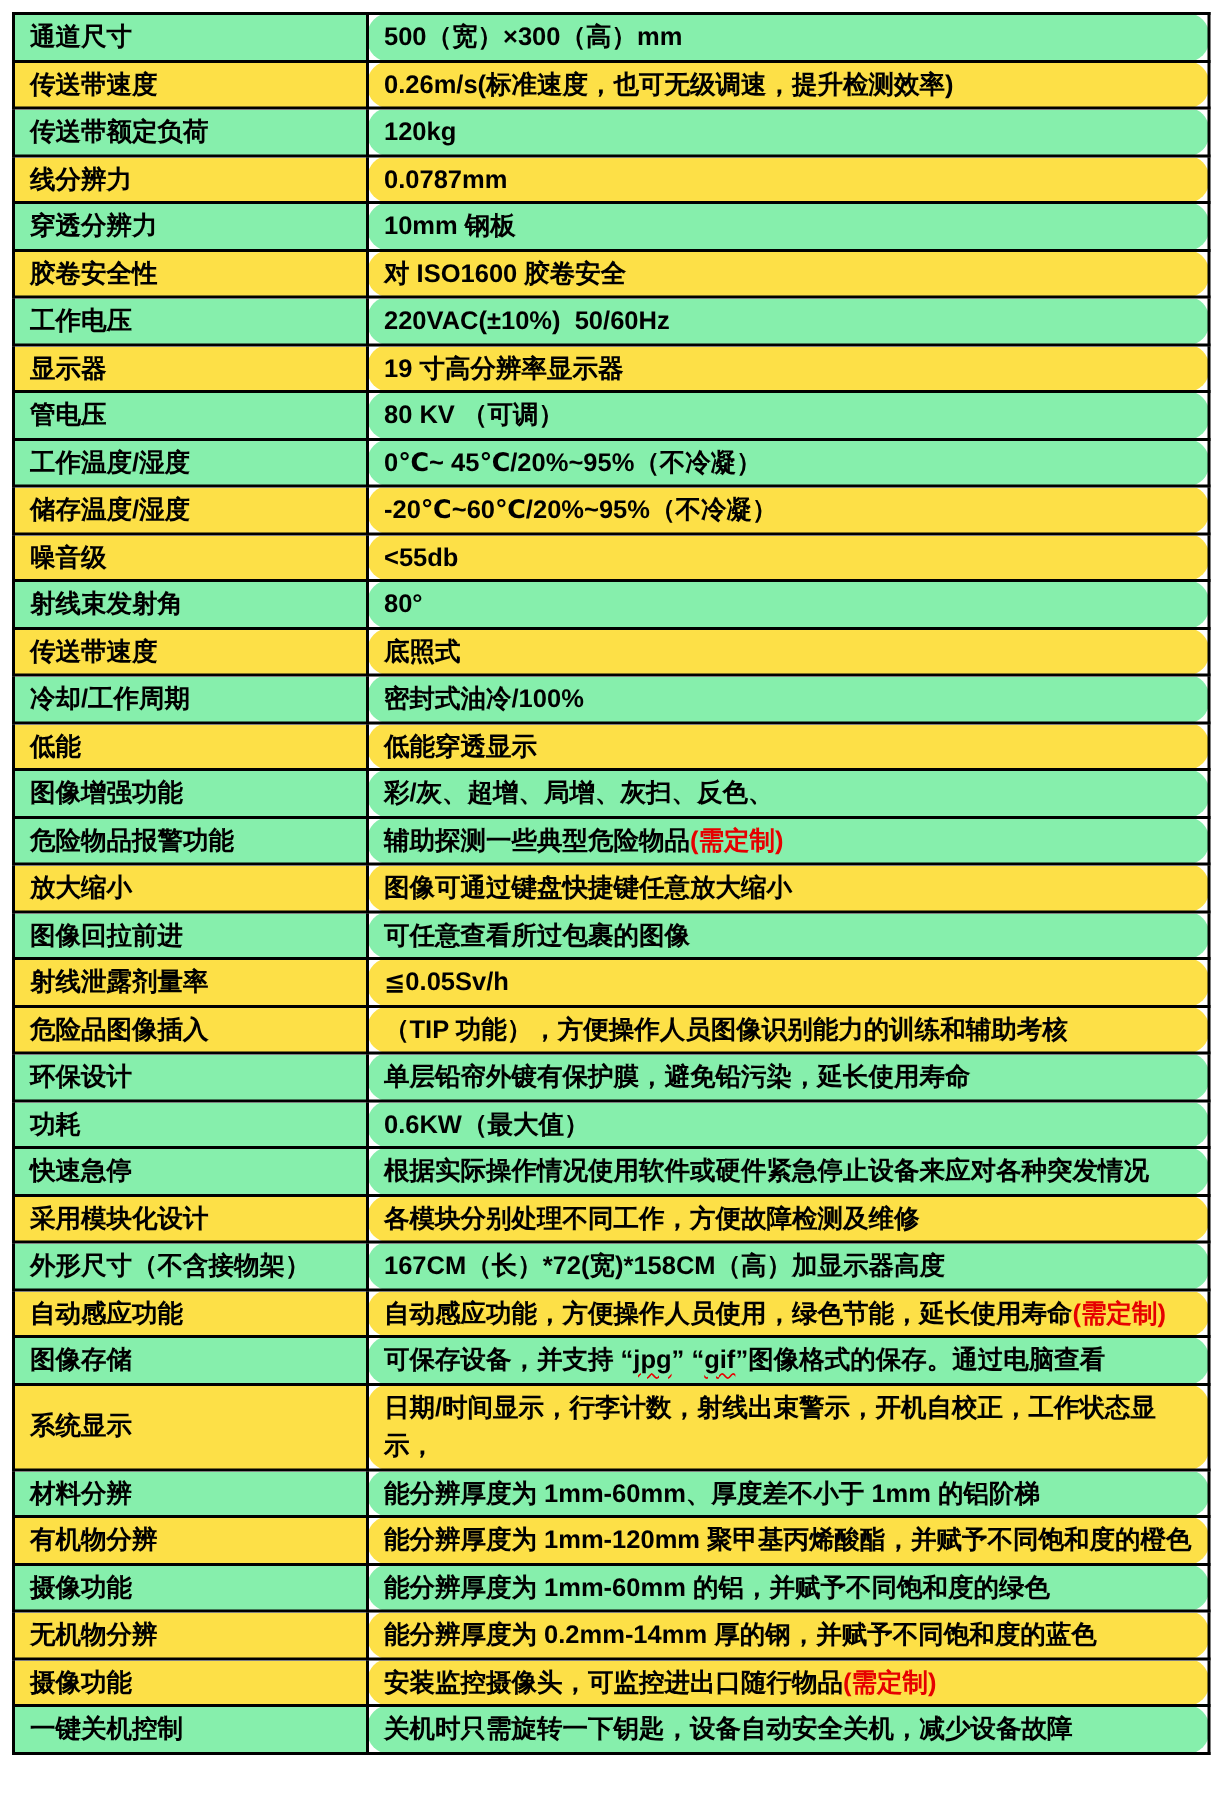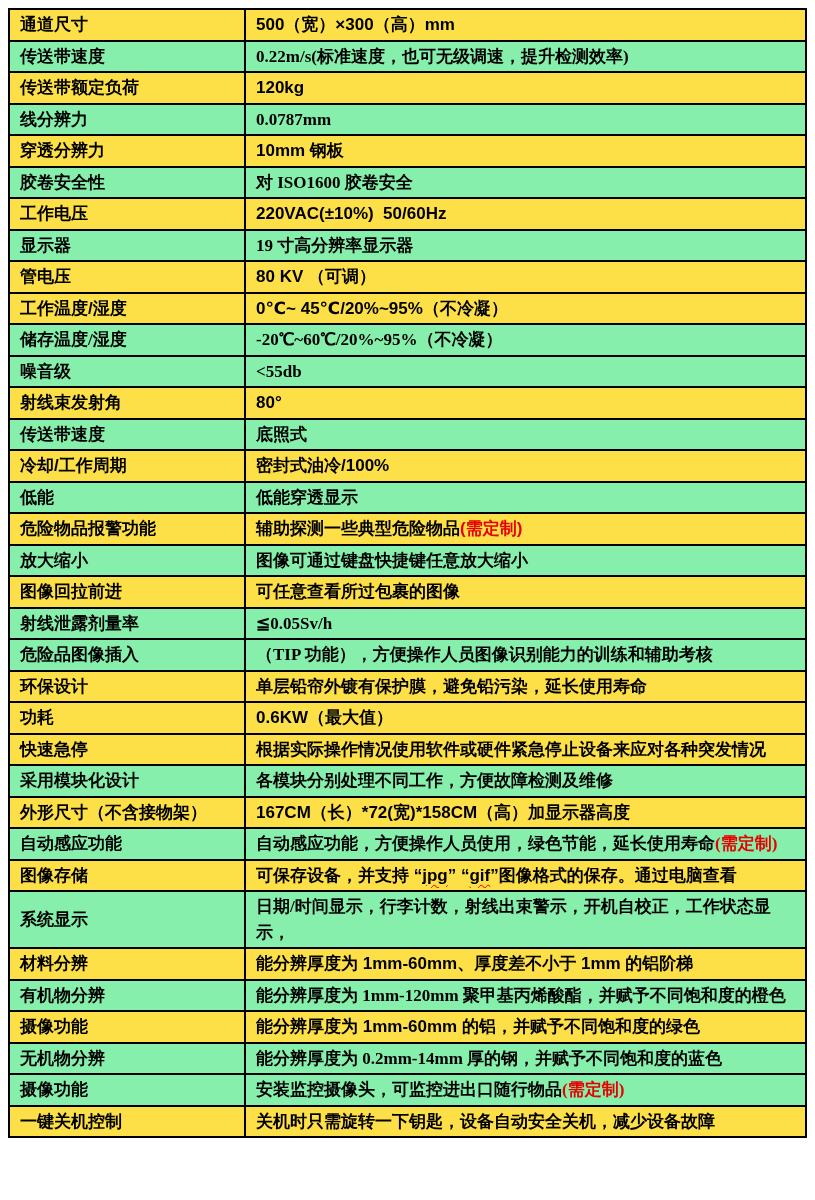--- a/index.html
+++ b/index.html
@@ -19,25 +19,25 @@
     border: 2px solid #000000;
     font-weight: bold;
     font-size: 17px;
     color: #000000;
     line-height: 1.5;
     padding: 2px 10px;
     vertical-align: middle;
     overflow: hidden;
   }
   td.label { width: 214px; }
-  td.value { padding-left: 12px; white-space: pre-wrap; }
+  td.value { padding-left: 12px; white-space: pre-wrap; border-radius: 14px; }
   tr.row { height: 30px; }
   tr.row.tall { height: 50px; }
-  tr.shaded td { background: #fde047; }
-  tr.plain td { background: #86efac; font-family: Liberation Serif, serif; }
+  tr.shaded td { background: #86efac; }
+  tr.plain td { background: #fde047; }
   .red { color: #e60000; }
   .wavy {
     text-decoration-line: underline;
     text-decoration-style: wavy;
     text-decoration-color: #e60000;
     text-decoration-thickness: 1px;
     text-underline-offset: 3px;
   }
 </style>
 </head>
@@ -45,21 +45,21 @@
 
 <div class="page">
   <table class="spec">
     <tbody id="spec-body">
         <tr class="row shaded">
           <td class="label">通道尺寸</td>
           <td class="value"><span>500（宽）×300（高）mm</span></td>
         </tr>
         <tr class="row plain">
           <td class="label">传送带速度</td>
-          <td class="value"><span>0.22m/s(标准速度，也可无级调速，提升检测效率)</span></td>
+          <td class="value"><span>0.26m/s(标准速度，也可无级调速，提升检测效率)</span></td>
         </tr>
         <tr class="row shaded">
           <td class="label">传送带额定负荷</td>
           <td class="value"><span>120kg</span></td>
         </tr>
         <tr class="row plain">
           <td class="label">线分辨力</td>
           <td class="value"><span>0.0787mm</span></td>
         </tr>
         <tr class="row shaded">
@@ -102,20 +102,24 @@
           <td class="label">传送带速度</td>
           <td class="value"><span>底照式</span></td>
         </tr>
         <tr class="row shaded">
           <td class="label">冷却/工作周期</td>
           <td class="value"><span>密封式油冷/100%</span></td>
         </tr>
         <tr class="row plain">
           <td class="label">低能</td>
           <td class="value"><span>低能穿透显示</span></td>
+        </tr>
+        <tr class="row shaded">
+          <td class="label">图像增强功能</td>
+          <td class="value"><span>彩/灰、超增、局增、灰扫、反色、</span></td>
         </tr>
         <tr class="row shaded">
           <td class="label">危险物品报警功能</td>
           <td class="value"><span>辅助探测一些典型危险物品</span><span class="red">(需定制)</span></td>
         </tr>
         <tr class="row plain">
           <td class="label">放大缩小</td>
           <td class="value"><span>图像可通过键盘快捷键任意放大缩小</span></td>
         </tr>
         <tr class="row shaded">

